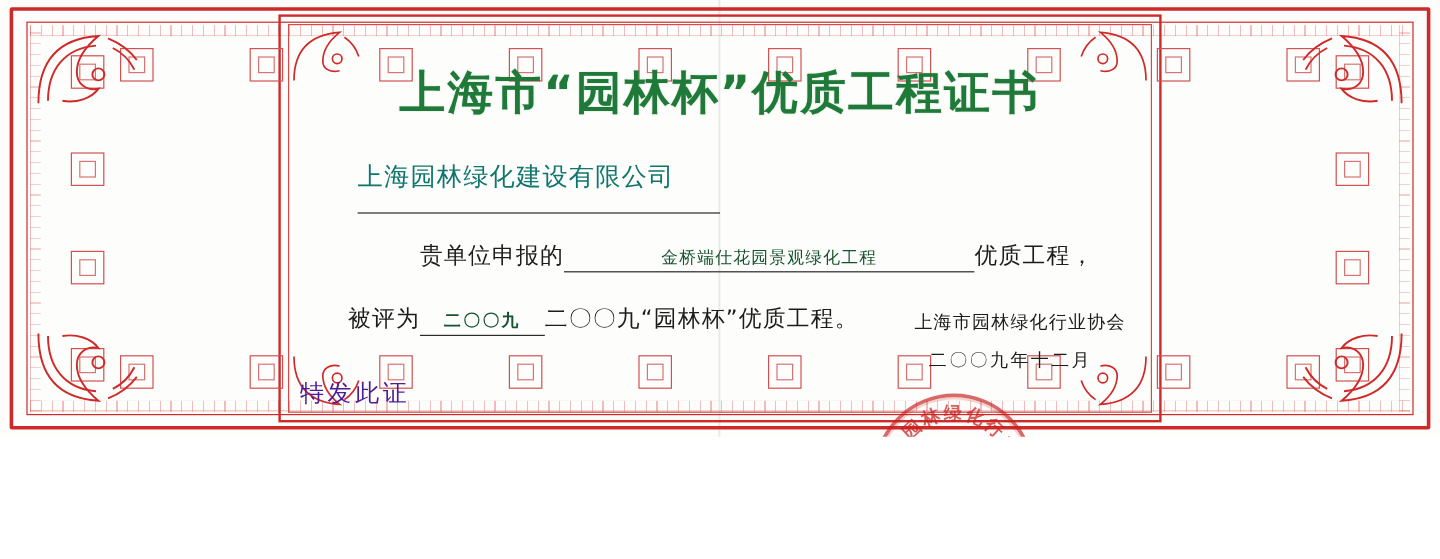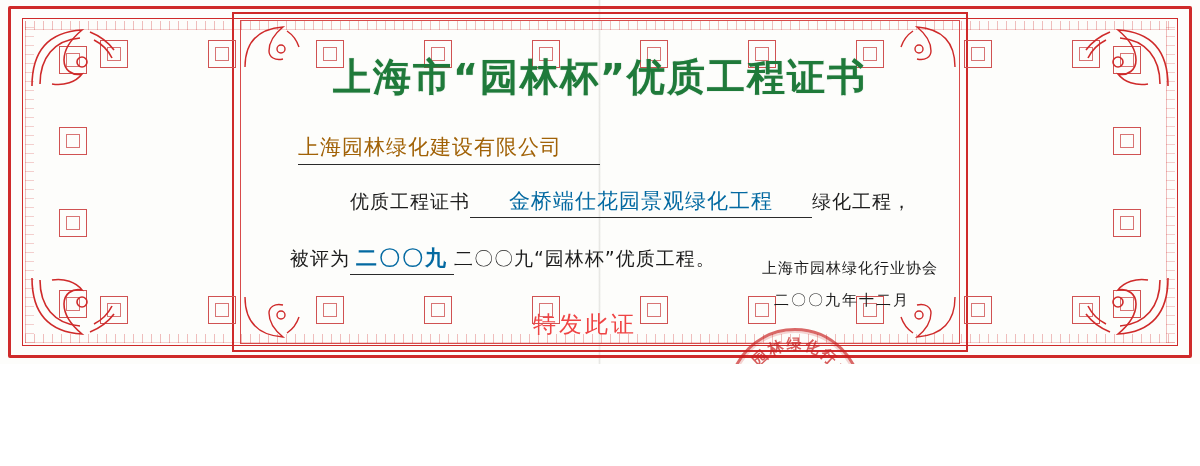--- a/index.html
+++ b/index.html
@@ -166,55 +166,54 @@
     letter-spacing: 2px;
     color: #1f7a3a;
     text-shadow: 0 0 1px rgba(31,122,58,0.5);
     white-space: nowrap;
   }
 
   .recipient {
     margin-top: 30px;
     margin-left: 48px;
     font-size: 21px;
-    color: #a16207;
+    color: #0f766e;
     display: inline-block;
     border-bottom: 1.4px solid #2a2a2a;
-    padding-bottom: 3px;
+    padding-bottom: 16px;
     padding-right: 38px;
     letter-spacing: 1px;
   }
 
   .body-line {
     margin-top: 22px;
     font-size: 19px;
     color: #1c1c1c;
     letter-spacing: 1px;
     white-space: nowrap;
   }
   .line1 { margin-left: 100px; }
   .line2 { margin-left: 40px; margin-top: 26px; }
 
   .fill {
     display: inline-block;
     border-bottom: 1.2px solid #2a2a2a;
-    color: #0369a1;
+    color: #14532d;
     padding: 0 6px 2px 6px;
-    font-size: 21px;
+    font-size: 14px;
   }
   .fill-project { min-width: 330px; text-align: center; }
   .fill-year { min-width: 92px; text-align: center; letter-spacing: 2px; font-weight: bold; }
 
   .special-issue {
     margin-top: 34px;
-    text-align: center;
     margin-right: 30px;
-    font-size: 23px;
+    font-size: 20px;
     letter-spacing: 3px;
-    color: #ef4444;
+    color: #4c1d95;
   }
 
   .issuer {
     position: absolute;
     right: 12px;
     bottom: 56px;
     font-size: 15px;
     color: #1c1c1c;
     letter-spacing: 1px;
     white-space: nowrap;
@@ -396,21 +395,21 @@
     </svg>
   </div>
 
   <div class="content">
 
     <div class="cert-title">上海市“园林杯”优质工程证书</div>
 
     <div class="recipient">上海园林绿化建设有限公司</div>
 
     <div class="body-line line1">
-      <span>优质工程证书</span><span class="fill fill-project">金桥端仕花园景观绿化工程</span><span>绿化工程，</span>
+      <span>贵单位申报的</span><span class="fill fill-project">金桥端仕花园景观绿化工程</span><span>优质工程，</span>
     </div>
 
     <div class="body-line line2">
       <span>被评为</span><span class="fill fill-year">二〇〇九</span><span>二〇〇九“园林杯”优质工程。</span>
     </div>
 
     <div class="special-issue">特发此证</div>
 
     <div class="issuer">上海市园林绿化行业协会</div>
     <div class="issue-date">二〇〇九年十二月</div>

